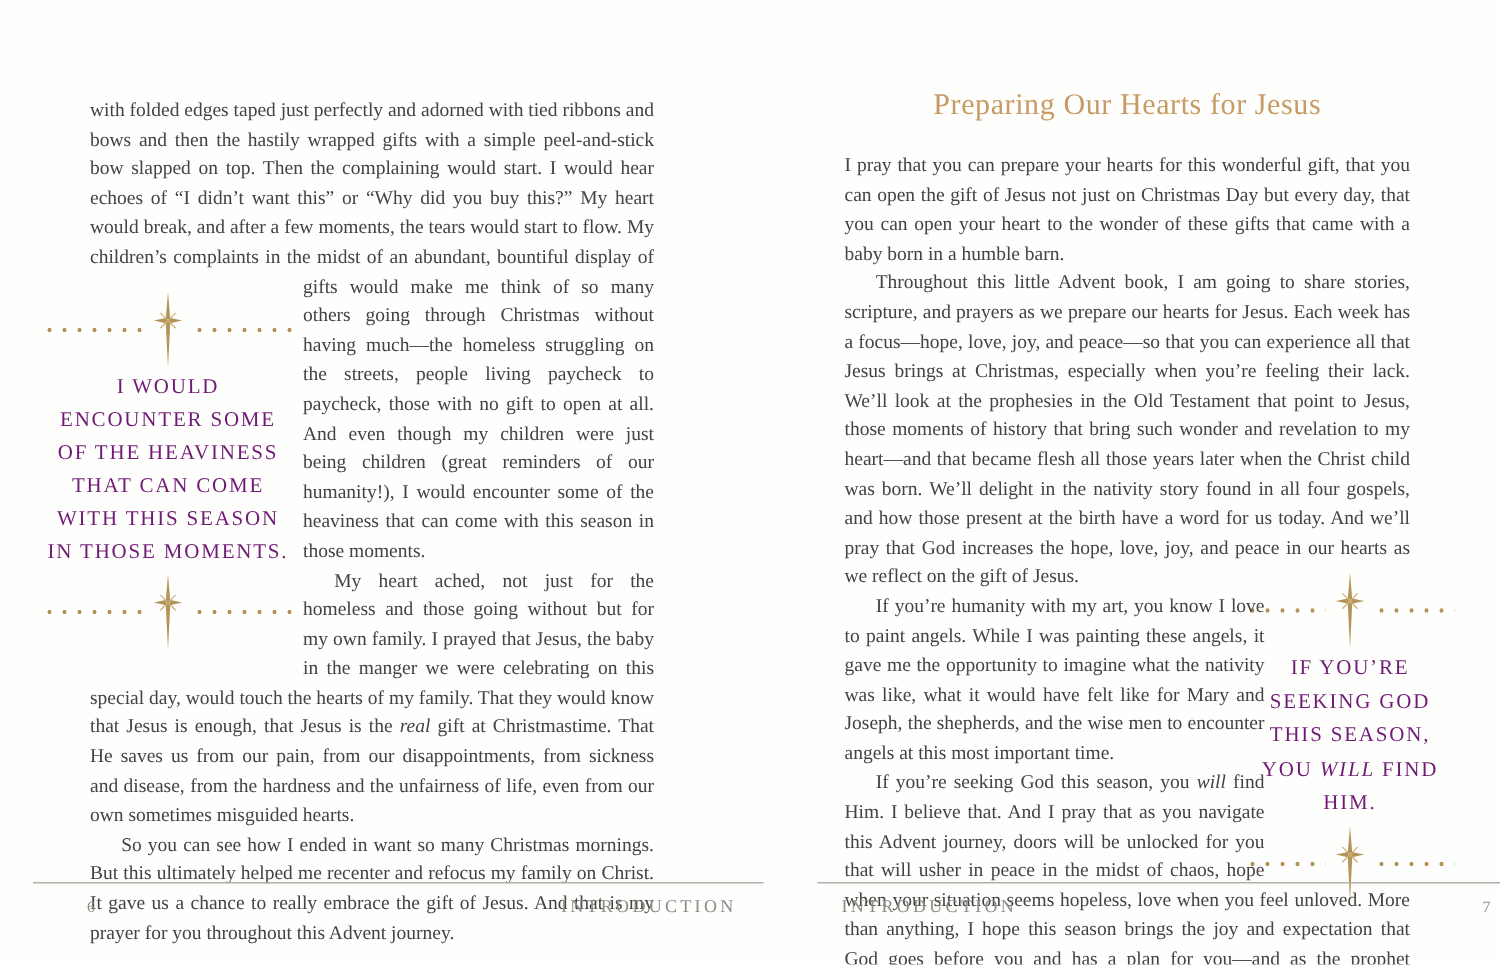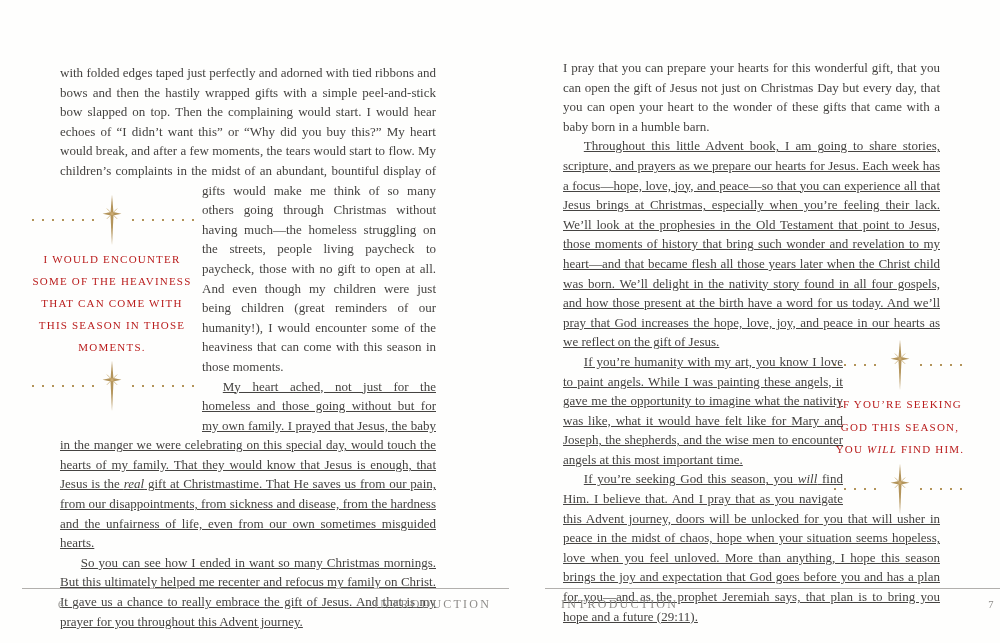--- a/index.html
+++ b/index.html
@@ -13,21 +13,21 @@
   .spread{position:absolute;inset:0;background:#fefefdff;}
 
   
   .bodytext{
     font-size:13px;
     line-height:19.6px;
     color:#454341;
     text-align:justify;
   }
   .bodytext p{margin:0;}
-  .bodytext p.indent{text-indent:1.6em;text-decoration:underline;}
+  .bodytext p.indent{text-indent:1.6em;}
   .bodytext em{font-style:italic;}
 
   
   .page-left{
     position:absolute;left:60px;top:63px;width:376px;
   }
   .float-spacer-left{float:left;width:0;height:137px;}
   .pullquote-left{
     float:left;clear:left;
     width:168px;
@@ -52,25 +52,25 @@
   .pullquote-right{
     float:right;clear:right;
     width:140px;
     margin-left:-13px;
     margin-right:-30px;
     padding:3px 0 10px 0;
   }
 
   
   .pq-text{
-    font-size:11px;
+    font-size:14px;
     line-height:22px;
     letter-spacing:1.2px;
     text-align:center;
-    color:#b91c1c;
+    color:#701a75;
     margin:24px 0;
   }
   .pullquote-right .pq-text{line-height:22.5px;margin:24px 0;}
   .pq-text em{font-style:italic;}
 
   
   .orn{display:flex;align-items:center;height:8px;overflow:visible;}
   .orn .dots{
     flex:1;height:4px;
     background-image:radial-gradient(circle,#b3945a 1.2px,rgba(179,148,90,0) 1.5px);
@@ -124,20 +124,21 @@
         <span class="dots"></span>
       </div>
     </aside>
 
     <p><span>with folded edges taped just perfectly and adorned with tied ribbons and bows and then the hastily wrapped gifts with a simple peel-and-stick bow slapped on top. Then the complaining would start. I would hear echoes of “I didn’t want this” or “Why did you buy this?” My heart would break, and after a few moments, the tears would start to flow. My children’s complaints in the midst of an abundant, bountiful display of gifts would make me think of so many others going through Christmas without having much—the homeless struggling on the streets, people living paycheck to paycheck, those with no gift to open at all. And even though my children were just being children (great reminders of our humanity!), I would encounter some of the heaviness that can come with this season in those moments.</span></p>
     <p class="indent"><span>My heart ached, not just for the homeless and those going without but for my own family. I prayed that Jesus, the baby in the manger we were celebrating on this special day, would touch the hearts of my family. That they would know that Jesus is enough, that Jesus is the </span><em>real</em><span> gift at Christmastime. That He saves us from our pain, from our disappointments, from sickness and disease, from the hardness and the unfairness of life, even from our own sometimes misguided hearts.</span></p>
     <p class="indent"><span>So you can see how I ended in want so many Christmas mornings. But this ultimately helped me recenter and refocus my family on Christ. It gave us a chance to really embrace the gift of Jesus. And that is my prayer for you throughout this Advent journey.</span></p>
   </section>
 
   <section class="page-right">
+    <h1 class="chapter-heading">Preparing Our Hearts for Jesus</h1>
 
     <div class="bodytext">
       <div class="float-spacer-right"></div>
 
       <aside class="pullquote-right">
         <div class="orn">
           <span class="dots"></span>
           <svg class="star" viewBox="0 0 28 64" xmlns="http://www.w3.org/2000/svg">
             <polygon points="14,0 16,24 14,64 12,24" fill="#b3945a"></polygon>
             <polygon points="2,24 14,21.4 26,24 14,26.6" fill="#b3945a"></polygon>

